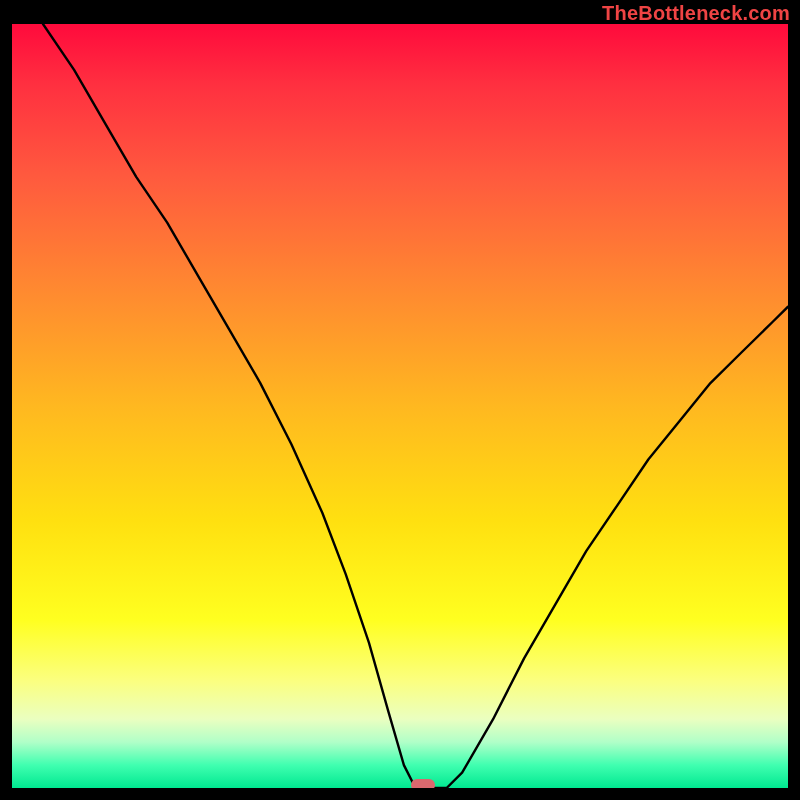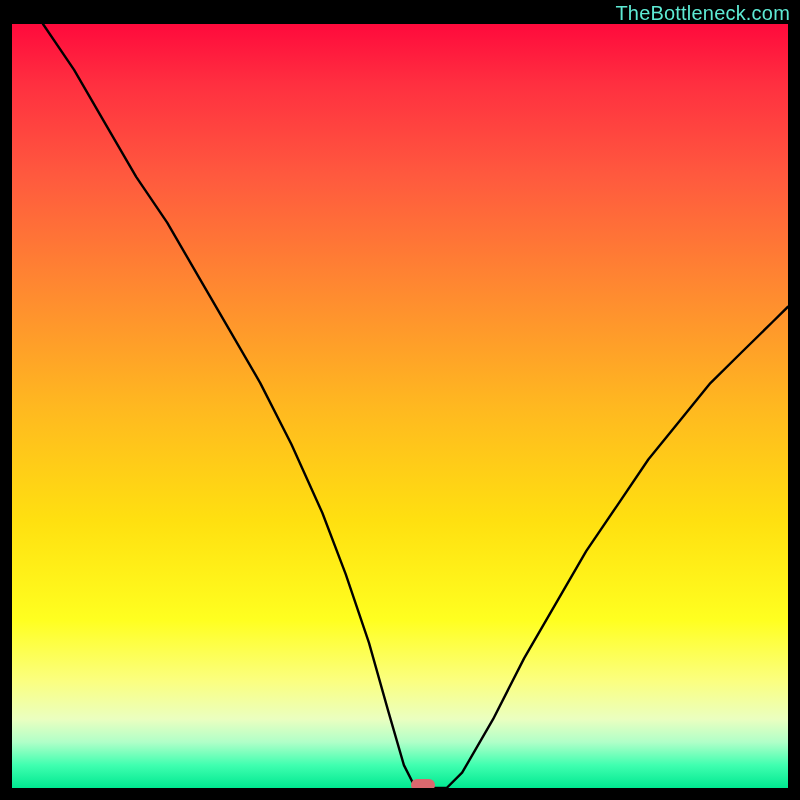--- a/index.html
+++ b/index.html
@@ -53,24 +53,24 @@
     width: 24px;
     height: 12px;
     background: #d9686e;
     border-radius: 6px;
     transform: translate(-50%, -50%);
   }
   .watermark {
     position: absolute;
     top: 2px;
     right: 10px;
-    color: #5eead4;
+    color: #ef4444;
     font-size: 20px;
     letter-spacing: 0.2px;
-    font-weight: 400;
+    font-weight: 700;
     user-select: none;
   }
 </style>
 </head>
 <body>
 
 <div class="frame">
 
   <div class="watermark">TheBottleneck.com</div>
 

